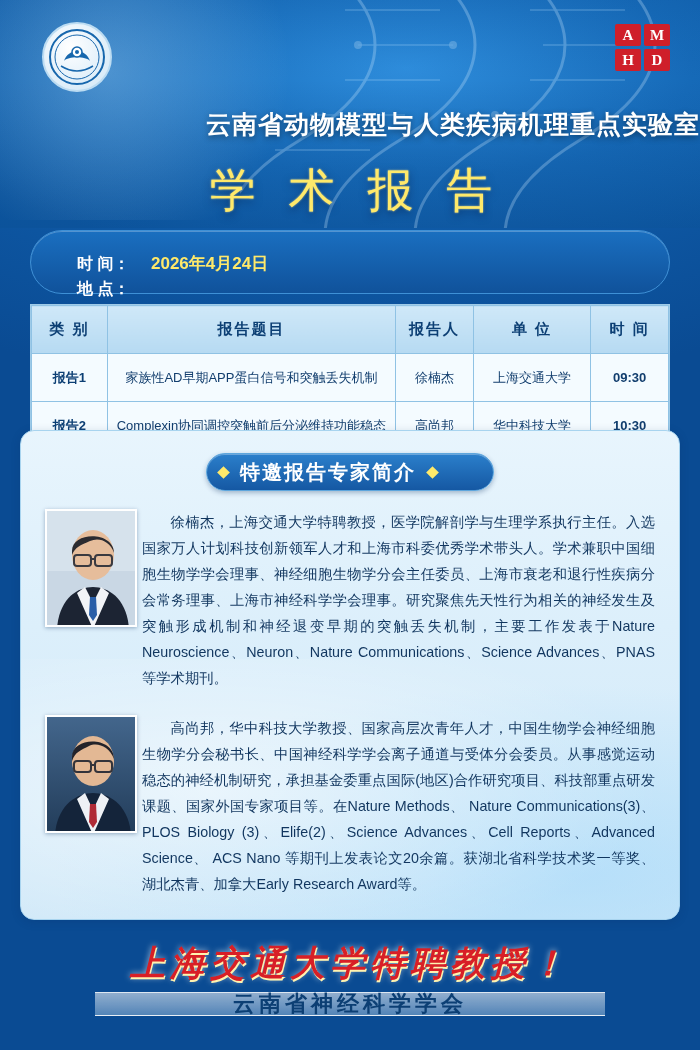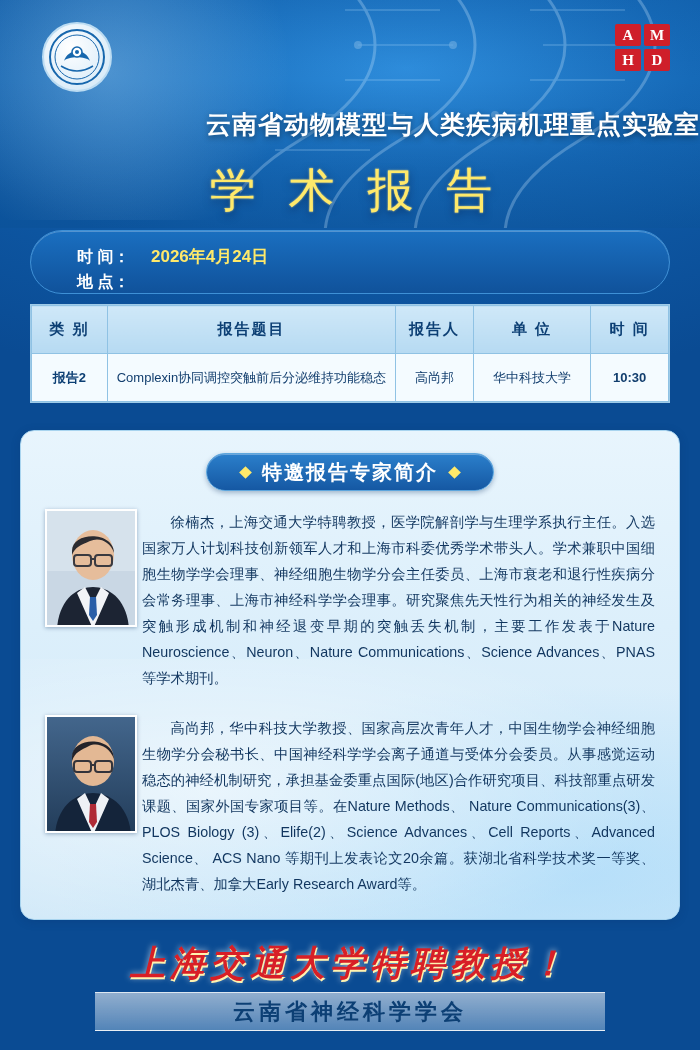--- a/index.html
+++ b/index.html
@@ -64,21 +64,21 @@
     text-shadow:0 3px 8px rgba(0,20,60,.55), 0 0 2px #fff3a0;
   }
 
   
   .infobar {
     position:absolute; left:30px; top:230px; width:640px; height:64px;
     background:linear-gradient(180deg,#1a6fc0 0%, #10529b 100%);
     border-radius:32px;
     border:1px solid #3e90d6;
     box-shadow:inset 0 1px 0 rgba(255,255,255,.25);
-    padding:13px 0 0 46px;
+    padding:20px 0 0 46px;
     color:#fff;
   }
   .inforow { display:flex; align-items:baseline; line-height:25px; }
   .infolabel { color:#ffffff; font-size:16px; font-weight:bold; width:74px; }
   .infoval { color:#ffe96a; font-size:17px; font-weight:bold; }
 
   
   .table-wrap {
     position:absolute; left:30px; top:304px; width:640px;
     background:#eef7fd;
@@ -118,21 +118,21 @@
                radial-gradient(ellipse at 78% 65%, rgba(160,215,250,.55), rgba(160,215,250,0) 62%);
   }
   .bio-head {
     position:absolute; left:50%; transform:translateX(-50%); top:22px;
     width:288px; height:38px;
     background:linear-gradient(180deg,#2b7fcb 0%, #1558a3 100%);
     border-radius:19px;
     border:1px solid #5ea6dd;
     box-shadow:0 2px 5px rgba(0,40,90,.3), inset 0 1px 0 rgba(255,255,255,.3);
     color:#fff; font-size:20px; font-weight:bold; letter-spacing:2px;
-    display:flex; align-items:center; justify-content:center;
+    display:flex; align-items:center; 
   }
   .bio-head .diamond {
     width:9px; height:9px; background:#ffe96a; transform:rotate(45deg);
     margin:0 12px; flex:0 0 auto;
   }
   .bio {
     position:relative;
     display:flex; gap:5px;
     padding:0 24px;
   }
@@ -156,21 +156,21 @@
 
   
   .welcome {
     position:absolute; left:0; top:940px; width:700px; text-align:center;
     font-family:"Liberation Serif", serif;
     font-size:35px; font-weight:bold; color:#d81f26; letter-spacing:5px;
     text-shadow:1px 2px 0 #fff3b0, 0 0 6px rgba(255,255,255,.7);
     font-style:italic;
   }
   .org-bar {
-    position:absolute; left:95px; top:992px; width:510px; height:39px;
+    position:absolute; left:95px; top:992px; width:510px; height:24px;
     background:linear-gradient(180deg, rgba(255,255,255,.55), rgba(220,240,252,.35));
     border-top:1px solid rgba(255,255,255,.8);
     border-bottom:1px solid rgba(255,255,255,.8);
     display:flex; align-items:center; justify-content:center;
     color:#0c3f74; font-size:22px; font-weight:bold; letter-spacing:4px;
   }
   .map-bg {
     position:absolute; left:0; top:690px; width:700px; height:360px;
     background:
       radial-gradient(ellipse 520px 200px at 50% 78%, rgba(255,255,255,.55), rgba(255,255,255,0) 70%),
@@ -256,20 +256,27 @@
         <tr>
           <th style="width:76px">类 别</th>
           <th style="width:290px">报告题目</th>
           <th style="width:78px">报告人</th>
           <th style="width:118px">单 位</th>
           <th style="width:78px">时 间</th>
         </tr>
       </thead>
       <tbody>
         <tr>
+          <td class="cat">报告1</td>
+          <td class="title">家族性AD早期APP蛋白信号和突触丢失机制</td>
+          <td>徐楠杰</td>
+          <td>上海交通大学</td>
+          <td class="time">09:30</td>
+        </tr>
+        <tr>
           <td class="cat">报告2</td>
           <td class="title">Complexin协同调控突触前后分泌维持功能稳态</td>
           <td>高尚邦</td>
           <td>华中科技大学</td>
           <td class="time">10:30</td>
         </tr>
       </tbody>
     </table>
   </div>
 

